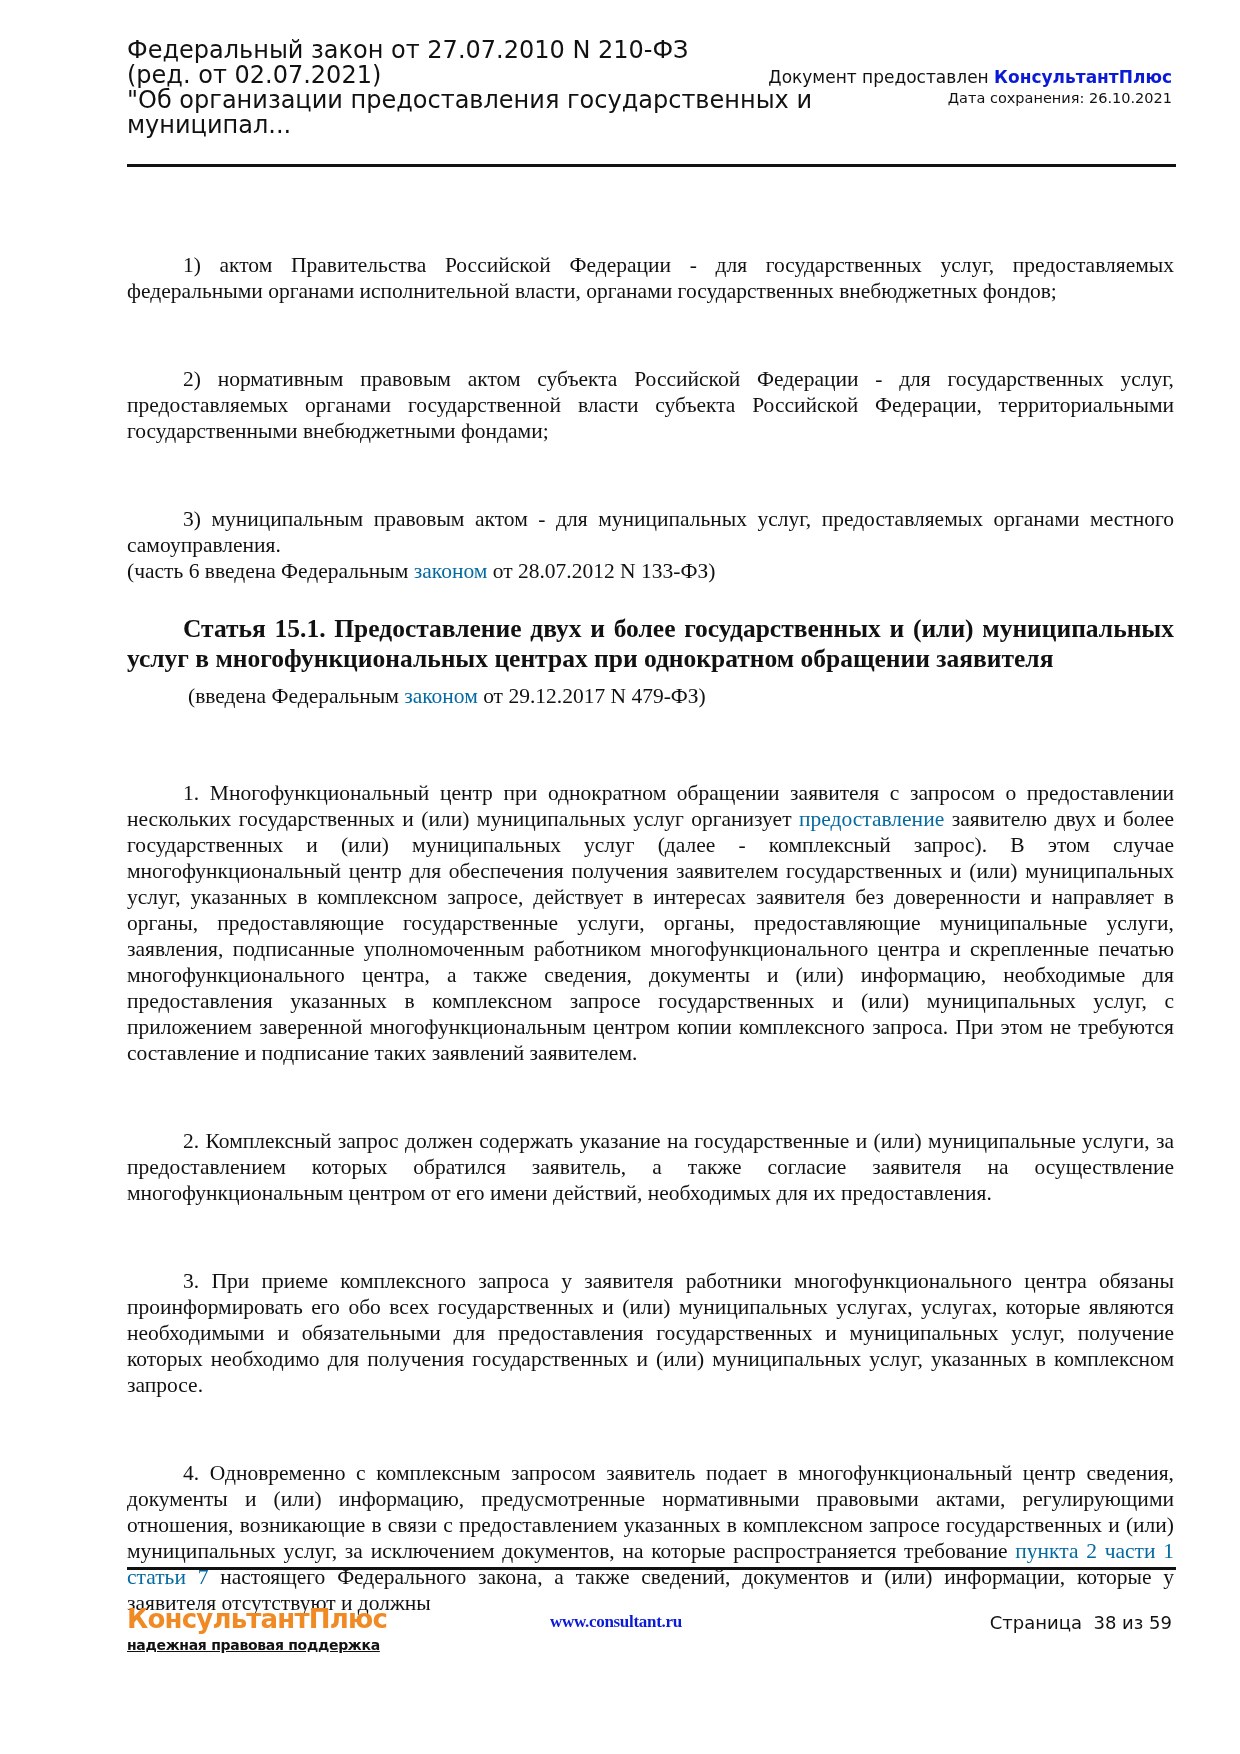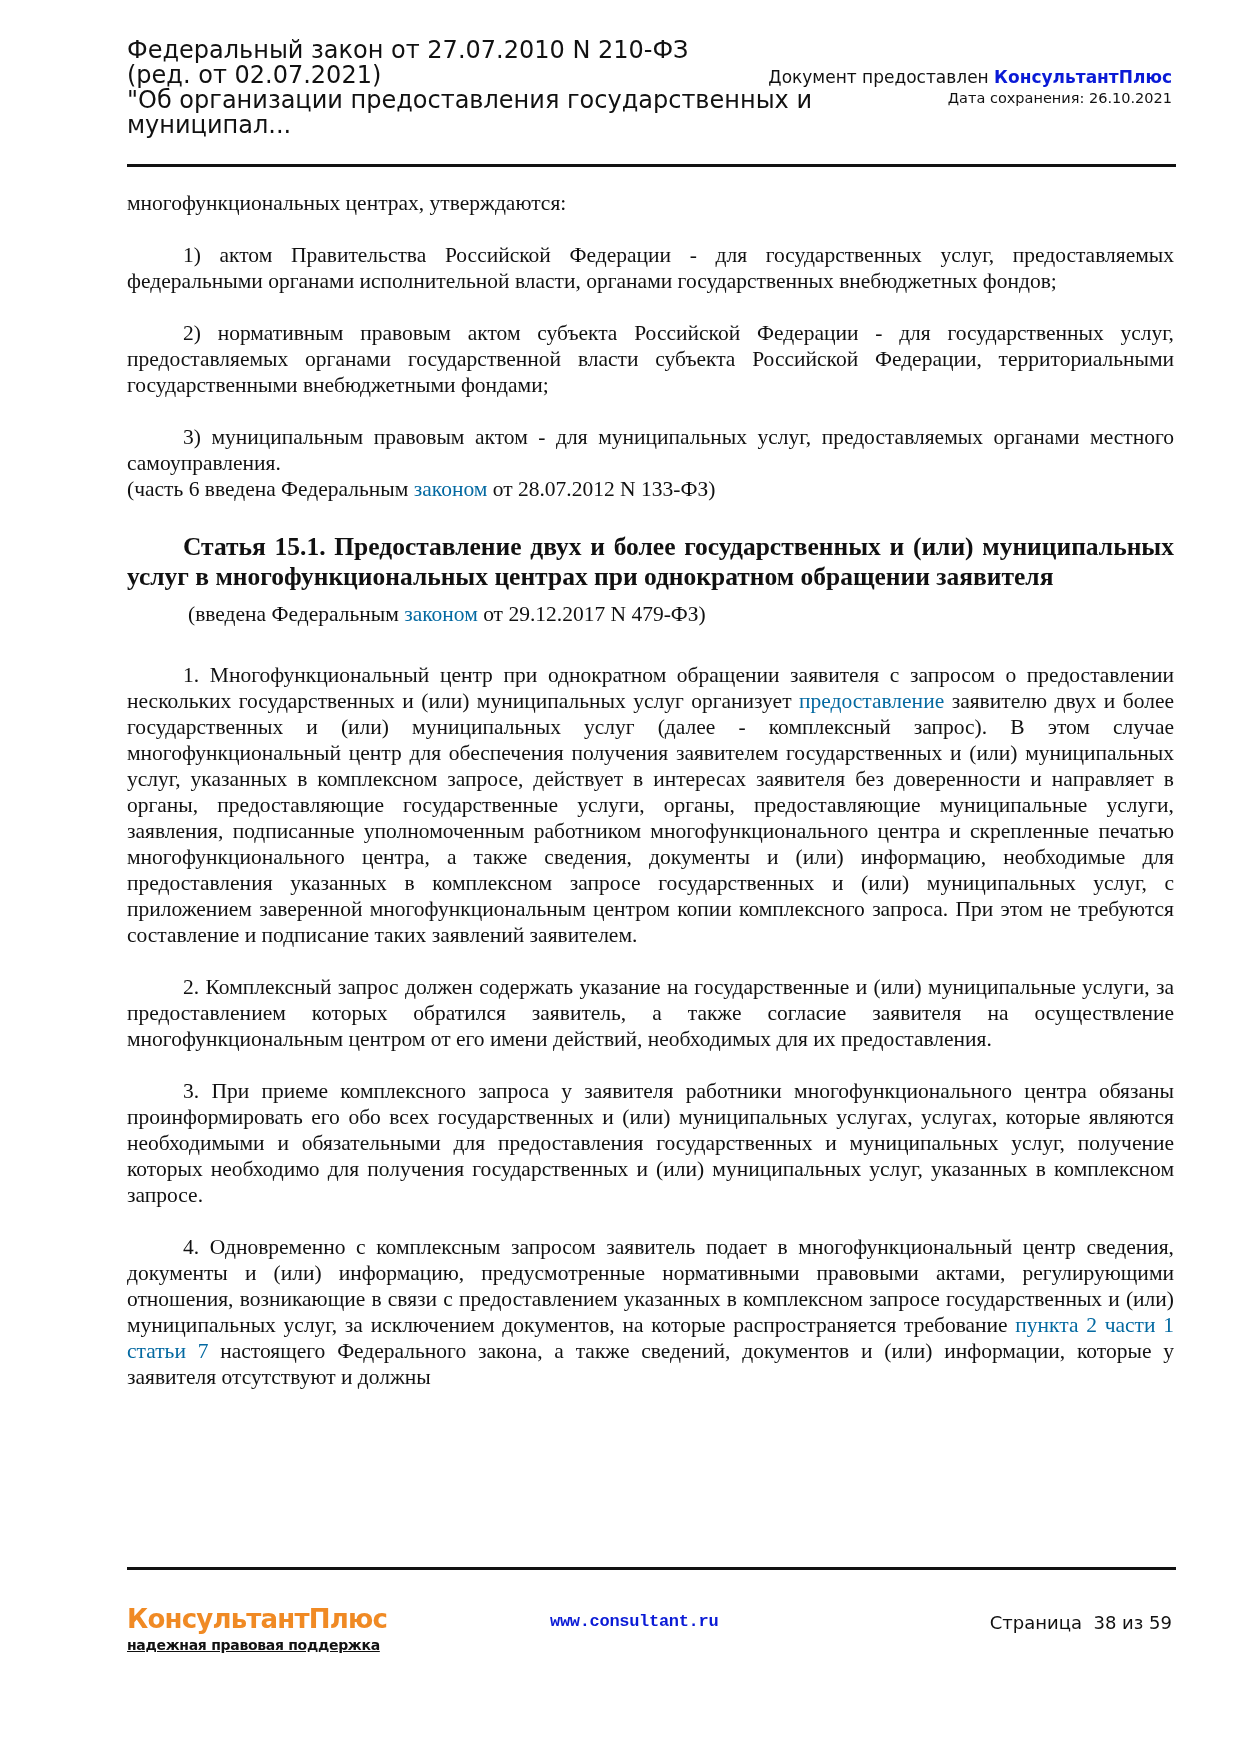--- a/index.html
+++ b/index.html
@@ -18,38 +18,38 @@
   .hdr-right .saved { font-size: 14.5px; line-height: 20px; }
   .rule { position: absolute; left: 127px; width: 1049px; height: 3px; background: #111; }
   .rule.top { top: 164px; }
   .rule.bottom { top: 1567px; }
 
   .content {
     position: absolute; left: 127px; top: 190px; width: 1047px;
     font-family: "Liberation Serif", serif; font-size: 21.5px; line-height: 26px; color: #111;
   }
   .p { text-align: justify; margin: 0; }
-  .p.indent { text-indent: 56px; }
+  .p.indent { text-indent: 56px; margin-top: 36px; }
   .gap { height: 26px; }
   a, .link { color: #0369a1; text-decoration: none; }
   .article-title {
     font-family: "Liberation Serif", serif; font-weight: bold; font-size: 25.5px; line-height: 30px;
     text-align: justify; text-indent: 56px; margin: 0;
   }
   .note-intro { padding-left: 52px; margin: 9px; }
 
   .footer-logo {
     position: absolute; left: 127px; top: 1604px;
     font-family: "DejaVu Sans", sans-serif;
   }
   .footer-logo .brand { color: #f08a24; font-size: 26px; font-weight: bold; letter-spacing: -0.8px; line-height: 30px; }
   .footer-logo .tag { color: #111; font-size: 14px; font-weight: bold; letter-spacing: -0.3px; line-height: 22px; text-decoration: underline; }
   .footer-url {
     position: absolute; left: 550px; top: 1612px;
-    font-family: Liberation Mono, monospace; font-size: 17px; font-weight: bold; color: #0a1ad6; letter-spacing: -0.3px;
+    font-family: Liberation Serif, serif; font-size: 17px; font-weight: bold; color: #0a1ad6; letter-spacing: -0.3px;
   }
   .footer-page {
     position: absolute; right: 68px; top: 1612px;
     font-family: "DejaVu Sans", sans-serif; font-size: 18px; color: #111;
   }
   .footer-page span { white-space: pre; }
 </style>
 </head>
 <body>
 
@@ -61,21 +61,20 @@
 </div>
 
 <div class="hdr-right">
   <div class="provided"><span>Документ предоставлен </span><span class="brand">КонсультантПлюс</span></div>
   <div class="saved">Дата сохранения: 26.10.2021</div>
 </div>
 
 <div class="rule top"></div>
 
 <div class="content">
-  <p class="p">многофункциональных центрах, утверждаются:</p>
   <div class="gap"></div>
   <p class="p indent">1) актом Правительства Российской Федерации - для государственных услуг, предоставляемых федеральными органами исполнительной власти, органами государственных внебюджетных фондов;</p>
   <div class="gap"></div>
   <p class="p indent">2) нормативным правовым актом субъекта Российской Федерации - для государственных услуг, предоставляемых органами государственной власти субъекта Российской Федерации, территориальными государственными внебюджетными фондами;</p>
   <div class="gap"></div>
   <p class="p indent">3) муниципальным правовым актом - для муниципальных услуг, предоставляемых органами местного самоуправления.</p>
   <p class="p"><span>(часть 6 введена Федеральным </span><a class="link">законом</a><span> от 28.07.2012 N 133-ФЗ)</span></p>
 
   <div class="gap" style="height:30px"></div>
   <h2 class="article-title">Статья 15.1. Предоставление двух и более государственных и (или) муниципальных услуг в многофункциональных центрах при однократном обращении заявителя</h2>

